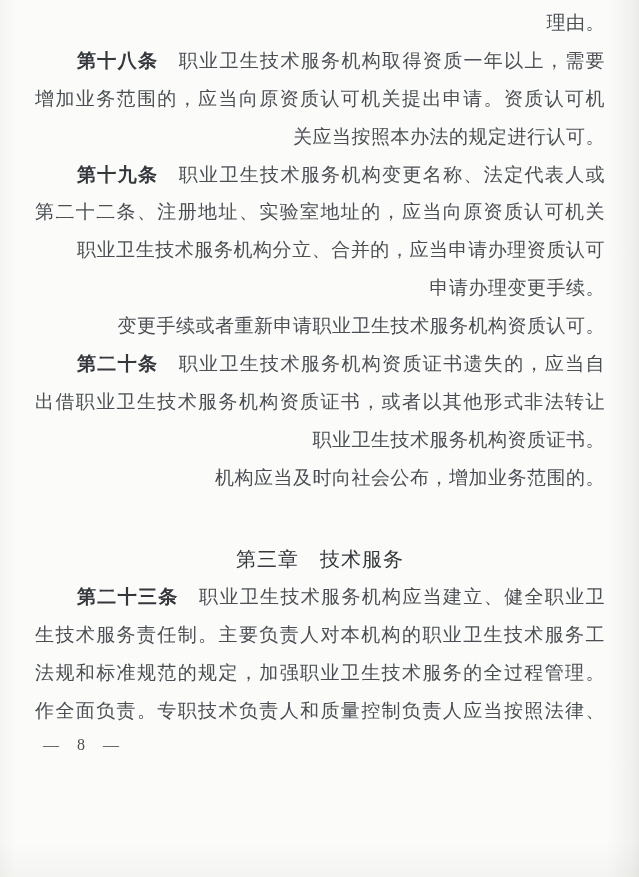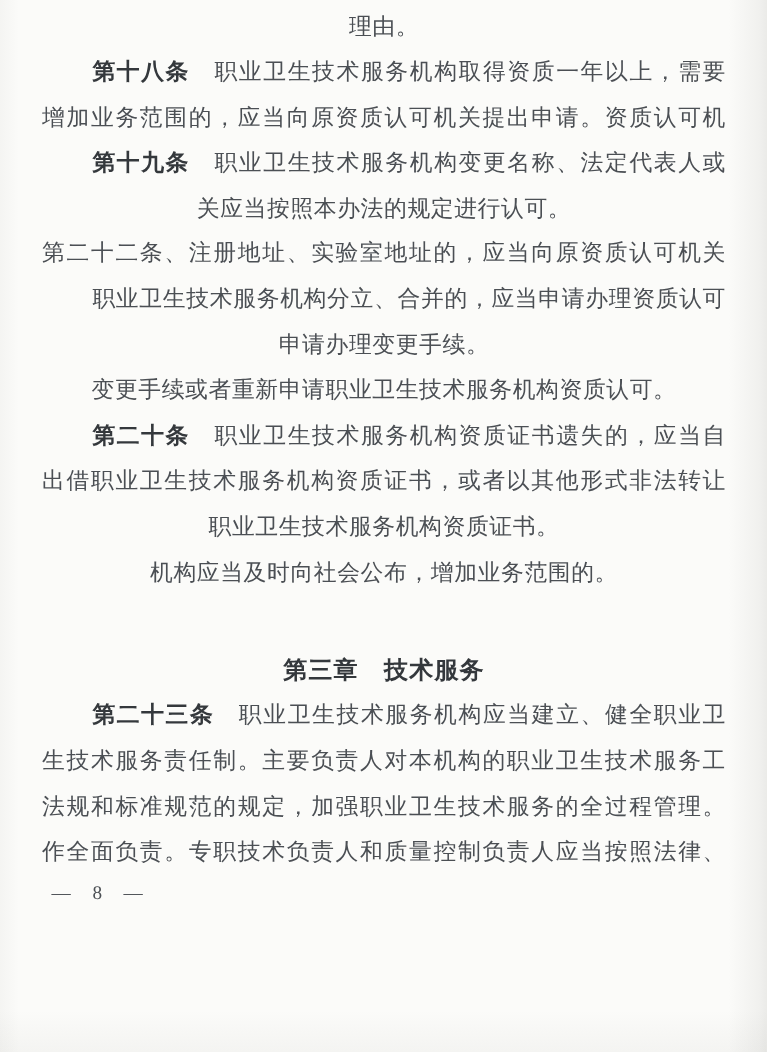--- a/index.html
+++ b/index.html
@@ -23,41 +23,41 @@
     position: absolute;
     left: 35px;
     top: 4px;
     width: 570px;
   }
   .line {
     height: 37.9px;
     line-height: 37.9px;
     font-size: 19px;
     color: #4b4f54;
-    text-align: center;
+    text-align: right;
     overflow: hidden;
     letter-spacing: 0.5px;
   }
   .line.fill {
     text-align: justify;
     text-align-last: justify;
   }
   .line.ind {
     text-indent: 42px;
     font-family: Liberation Serif, serif;
   }
   .line .art {
     font-weight: bold;
     color: #34383c;
   }
   .line.heading {
     margin-top: 44px;
     text-align: center;
     text-align-last: center;
-    font-weight: bold;
+    font-weight: normal;
     font-size: 20px;
     color: #34383c;
     letter-spacing: 1px;
   }
   .pagenum {
     margin-top: 2px;
     margin-left: 8px;
     height: 26px;
     line-height: 26px;
     font-size: 16px;
@@ -67,22 +67,22 @@
 </style>
 </head>
 <body>
 
 <div class="page">
   <div class="content">
     <div>
         <div class="line">理由。</div>
         <div class="line fill ind"><b class="art">第十八条</b>　职业卫生技术服务机构取得资质一年以上，需要</div>
         <div class="line fill">增加业务范围的，应当向原资质认可机关提出申请。资质认可机</div>
+        <div class="line">关应当按照本办法的规定进行认可。</div>
         <div class="line fill ind"><b class="art">第十九条</b>　职业卫生技术服务机构变更名称、法定代表人或</div>
-        <div class="line">关应当按照本办法的规定进行认可。</div>
         <div class="line fill">第二十二条、注册地址、实验室地址的，应当向原资质认可机关</div>
         <div class="line fill ind">职业卫生技术服务机构分立、合并的，应当申请办理资质认可</div>
         <div class="line">申请办理变更手续。</div>
         <div class="line">变更手续或者重新申请职业卫生技术服务机构资质认可。</div>
         <div class="line fill ind"><b class="art">第二十条</b>　职业卫生技术服务机构资质证书遗失的，应当自</div>
         <div class="line fill">出借职业卫生技术服务机构资质证书，或者以其他形式非法转让</div>
         <div class="line">职业卫生技术服务机构资质证书。</div>
         <div class="line">机构应当及时向社会公布，增加业务范围的。</div>
         <div class="line heading">第三章　技术服务</div>
         <div class="line fill ind"><b class="art">第二十三条</b>　职业卫生技术服务机构应当建立、健全职业卫</div>

